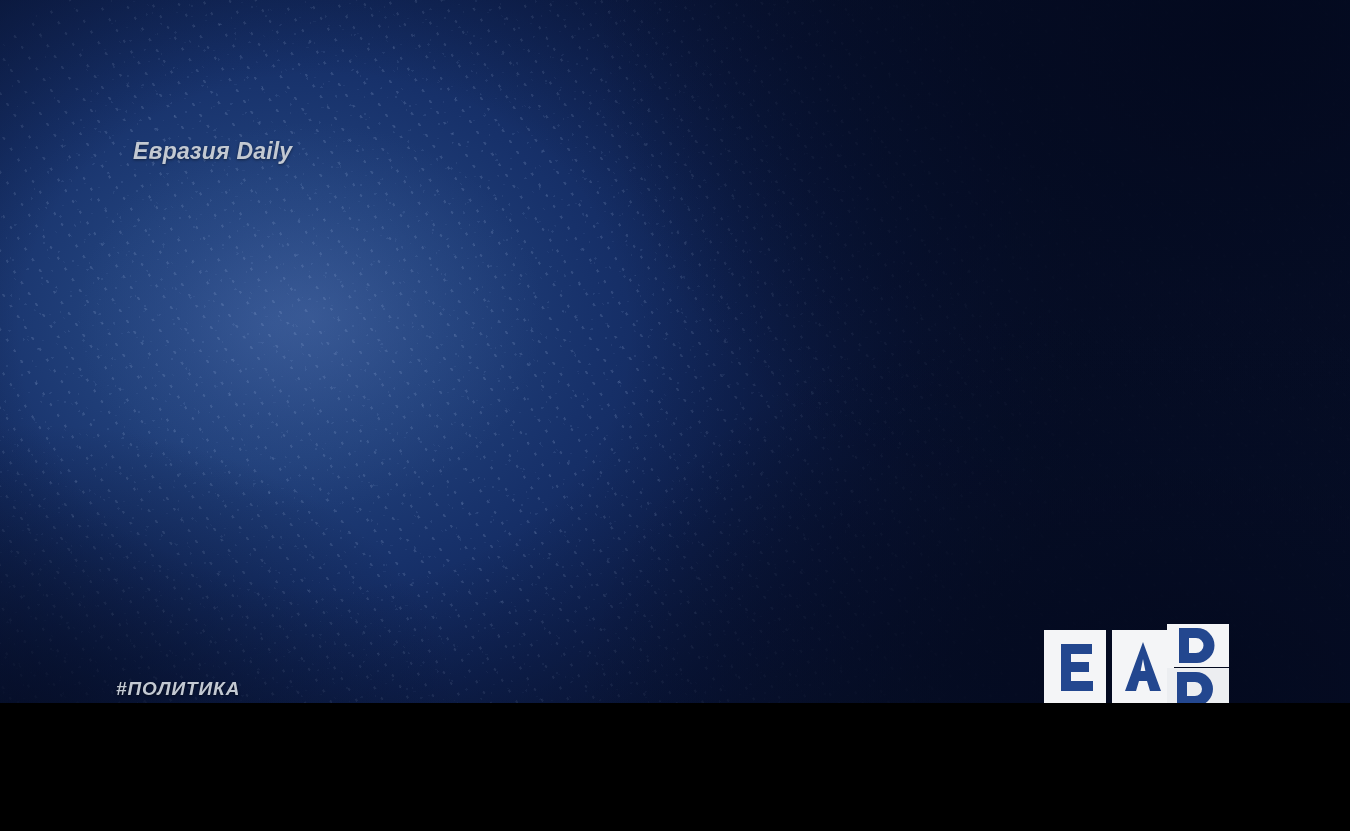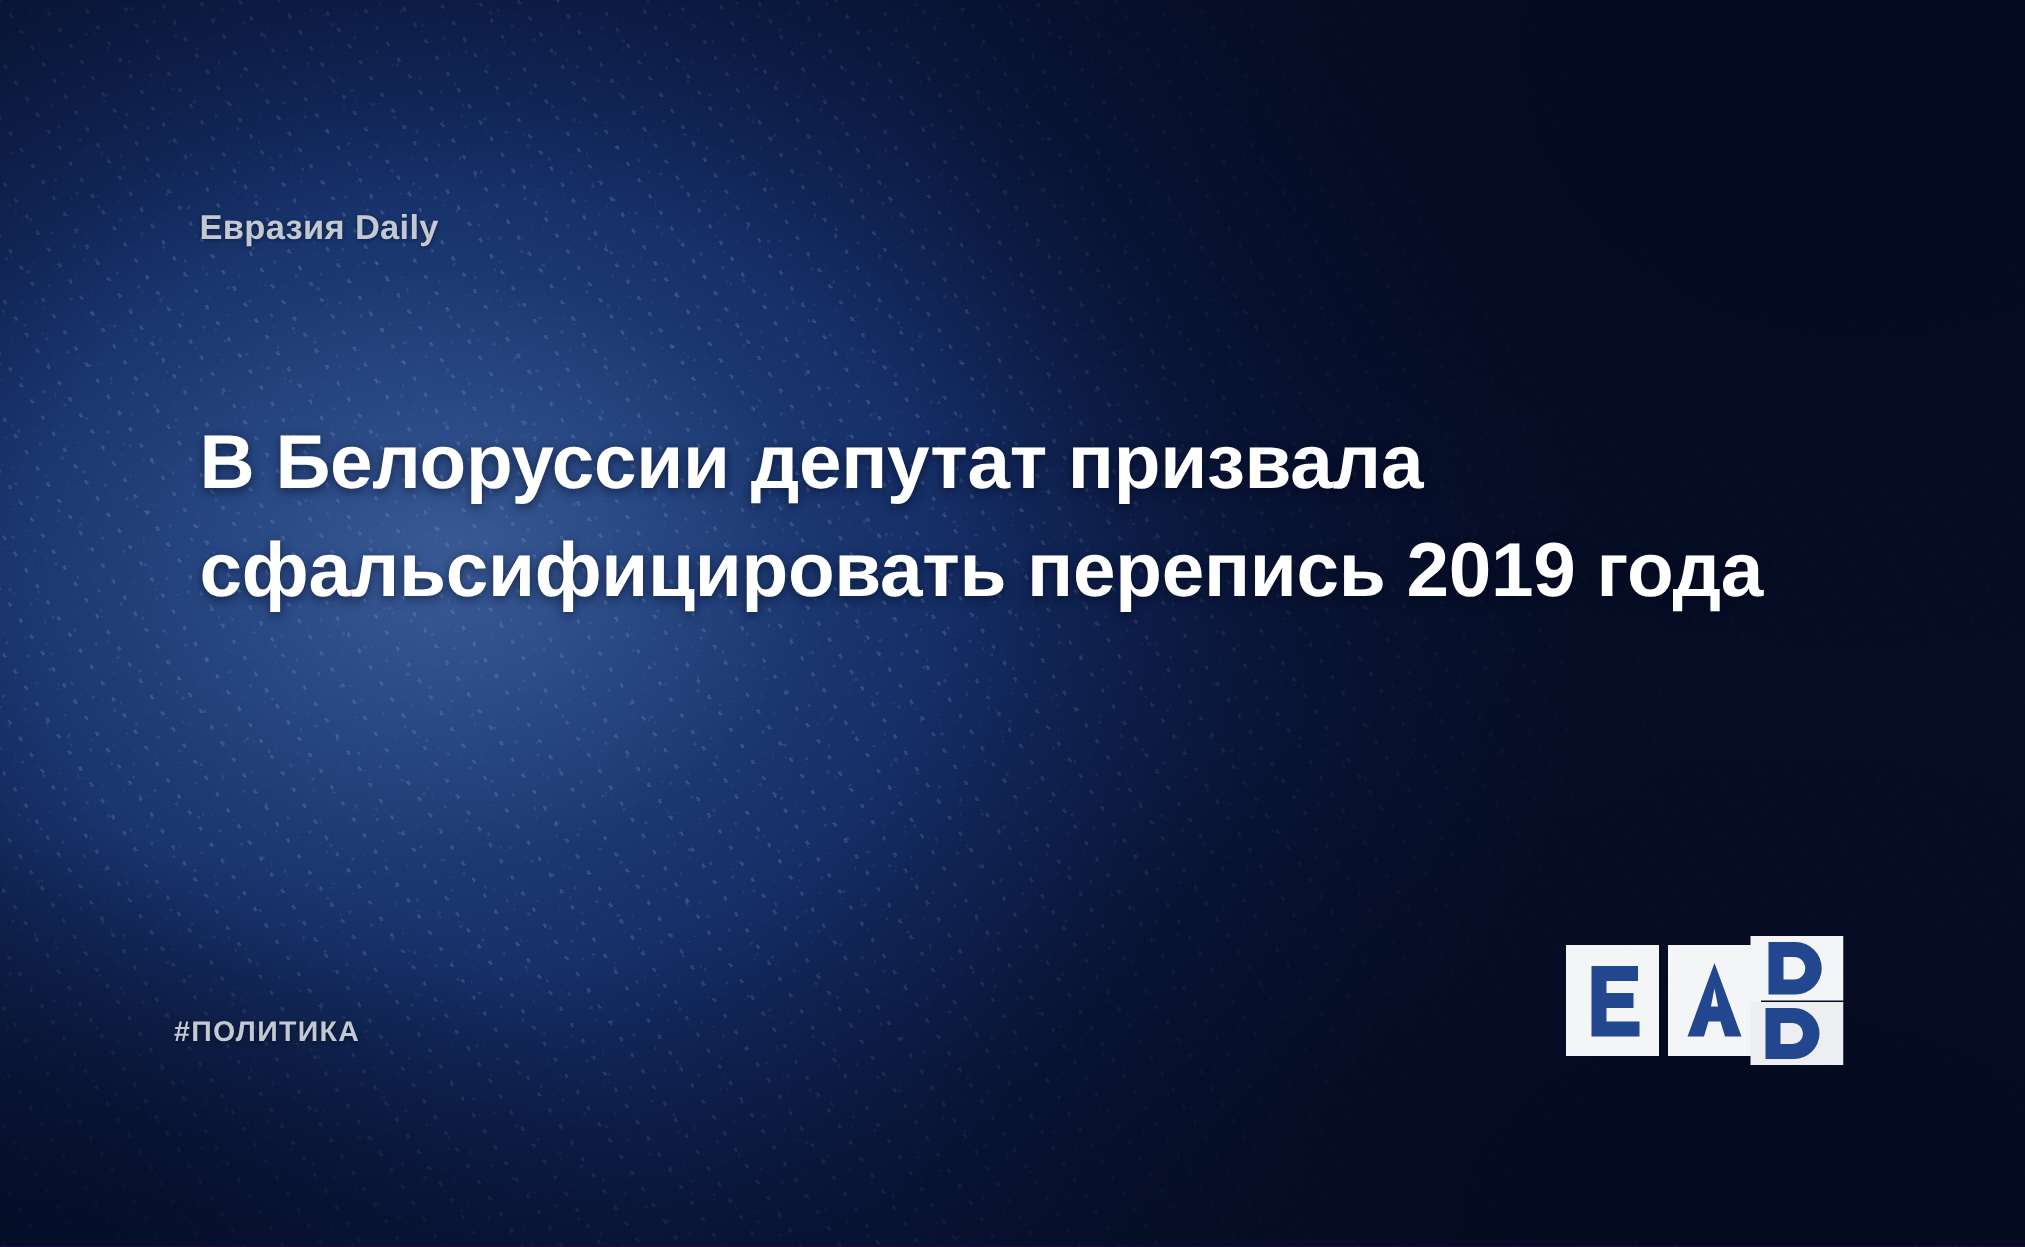--- a/index.html
+++ b/index.html
@@ -7,23 +7,24 @@
     padding: 0;
     background: #000;
   }
   body {
     font-family: "Liberation Sans", sans-serif;
   }
 
   #card {
     position: relative;
     width: 1350px;
-    height: 831px;
+    height: 703px;
     overflow: hidden;
-    background: #4c1d95;
+    background: #6d28d9;
+    font-style: italic;
   }
 
   
   .bg-layer {
     position: absolute;
     inset: 0;
     pointer-events: none;
   }
   .bg-base {
     background:
@@ -193,21 +194,20 @@
   <div class="bg-layer trails-mask"></div>
   <div class="bg-layer bg-glow"></div>
   <div class="bg-layer bg-vign-tr"></div>
   <div class="bg-layer bg-vign-br"></div>
   <div class="bg-layer bg-vign-bl"></div>
 
   <div class="content">
 
     <div id="source-label">Евразия Daily</div>
 
-    <h1 id="headline">В Белоруссии депутат призвала сфальсифицировать перепись 2019 года</h1>
 
     <div id="category-tag">#ПОЛИТИКА</div>
 
     <div id="logo">
       <svg width="185" height="86" viewBox="0 0 185 86" xmlns="http://www.w3.org/2000/svg">
 
         <rect x="0" y="6" width="62" height="74" fill="#f4f5f7"></rect>
         <path d="M17 20 H48 V30 H27 V38 H45 V48 H27 V57 H49 V67 H17 Z" fill="#23478f"></path>
 
         <rect x="68" y="6" width="62" height="74" fill="#f4f5f7"></rect>

